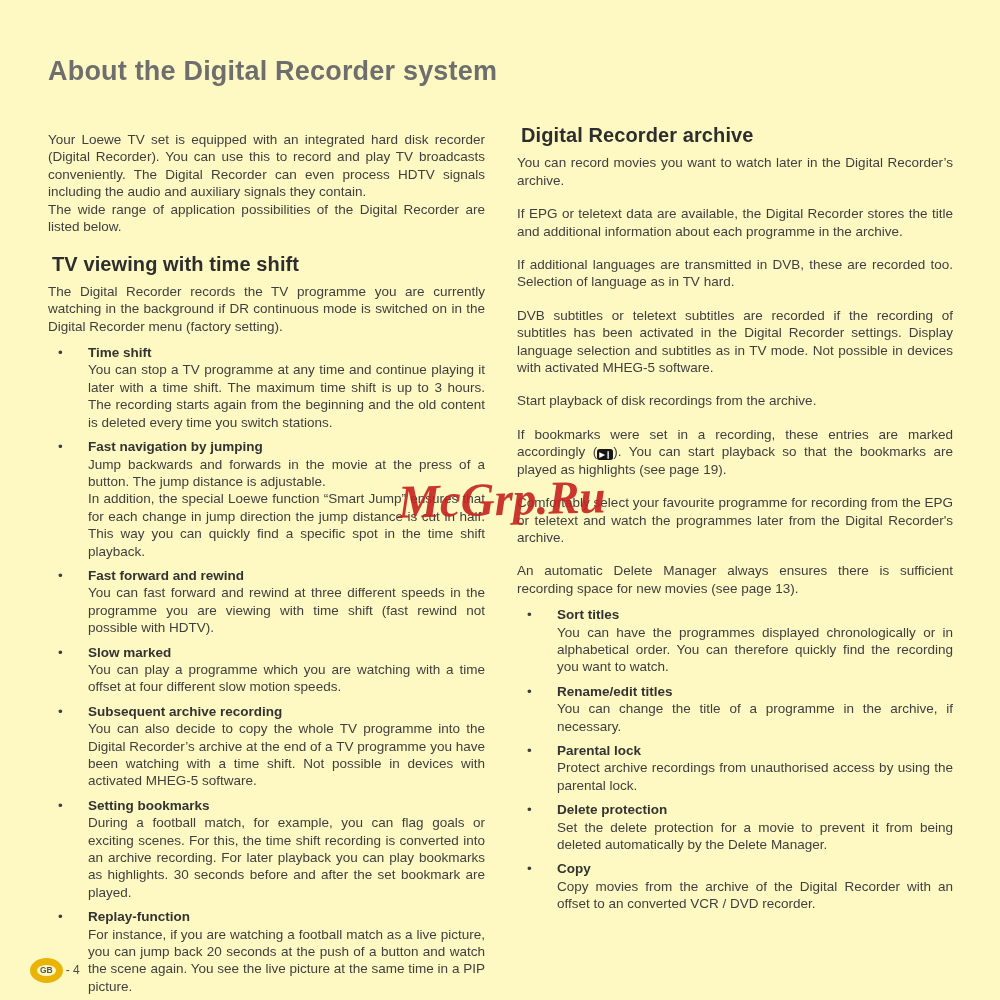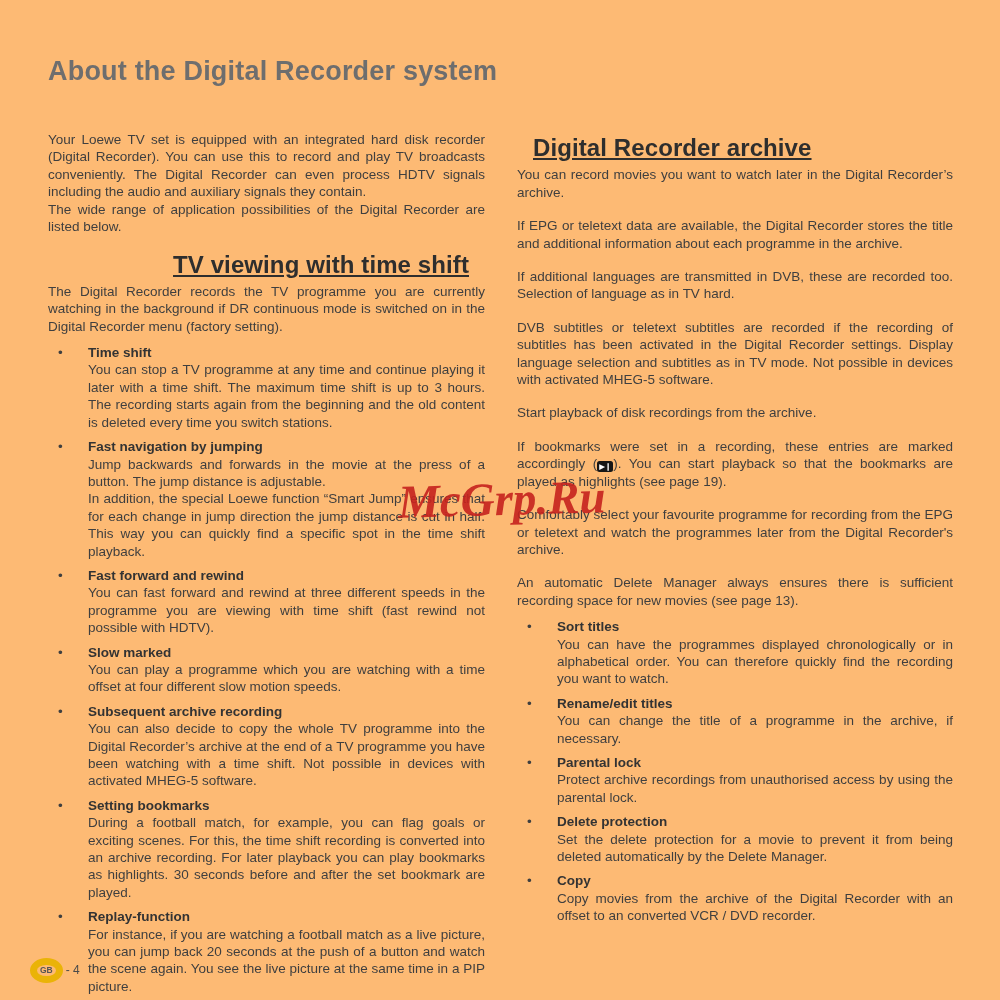--- a/index.html
+++ b/index.html
@@ -1,25 +1,25 @@
 <!DOCTYPE html>
 <html><head>
 <meta charset="utf-8">
 <style>
   html,body{margin:0;padding:0;background:#fff;}
-  .page{position:relative;width:1000px;height:1000px;background:#fdba74;overflow:hidden;
+  .page{position:relative;width:1000px;height:1000px;background:#fef9c3;overflow:hidden;
         font-family:"Liberation Sans",sans-serif;color:#3f3f3f;}
   .page-title{position:absolute;left:48px;top:56px;margin:0;font-size:27px;font-weight:bold;
         color:#6e6e6e;letter-spacing:0.2px;}
   .col{position:absolute;font-size:13.5px;line-height:17.4px;}
   .col-left{left:48px;top:131px;width:437px;}
   .col-right{left:517px;top:123px;width:436px;}
   .col p{margin:0;text-align:justify;}
-  .sec-heading{margin:16px;font-size:24px;font-weight:bold;color:#2e2e2e;letter-spacing:0.1px;text-decoration:underline;}
-  .col-left .sec-heading{margin-top:21px;margin-bottom:9px;text-align:right;}
+  .sec-heading{margin:4px;font-size:20px;font-weight:bold;color:#2e2e2e;letter-spacing:0.1px;}
+  .col-left .sec-heading{margin-top:21px;margin-bottom:9px;}
   .col-right .sec-heading{margin-bottom:10px;}
   .para{margin-bottom:16px !important;}
   .tight{margin-bottom:0 !important;}
   ul.bullets{list-style:none;margin:9px 0 4px 0;padding:0;}
   ul.bullets li{position:relative;padding-left:40px;margin-bottom:7px;}
   ul.bullets li::before{content:"\2022";position:absolute;left:10px;top:0;color:#3f3f3f;}
   .btitle{font-weight:bold;color:#333;text-align:left !important;}
   .bm-icon{display:inline-block;background:#161616;color:#ffffff;border-radius:2.5px;
         font-size:7.5px;line-height:11px;height:11px;padding:0 2px;vertical-align:-1px;}
   .watermark{position:absolute;left:398px;top:472px;margin:0;

